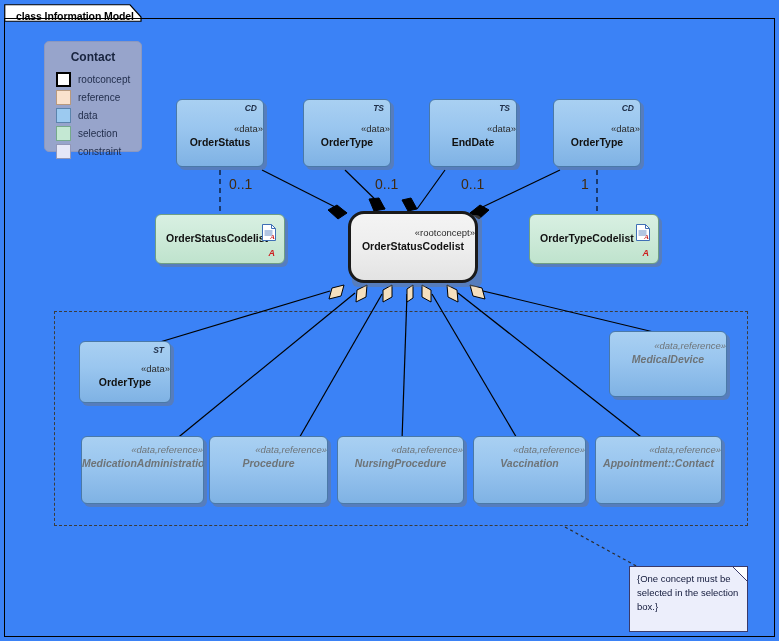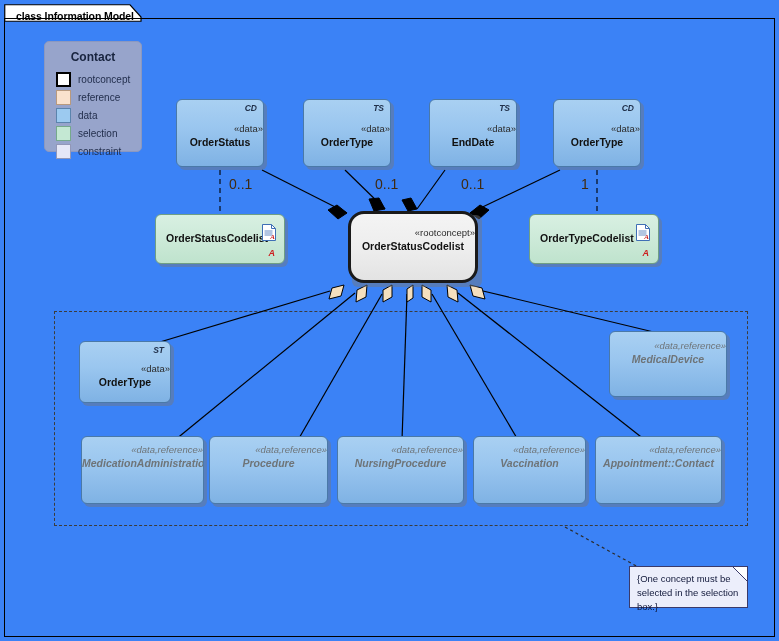--- a/index.html
+++ b/index.html
@@ -433,21 +433,21 @@
   </div>
 
   <div class="node-shadow" style="left:598px;top:439px;width:127px;height:68px;"></div>
   <div class="node data reference" style="left:595px;top:436px;width:127px;height:68px;">
     <div class="body-txt" style="top:6px">
       <div class="stereo">«data,reference»</div>
       <div class="nm">Appointment::Contact</div>
     </div>
   </div>
 
-  <div class="note" style="left:629px;top:566px;width:119px;height:42px;">
+  <div class="note" style="left:629px;top:566px;width:119px;height:66px;">
     <div class="note-text">{One concept must be selected in the selection box.}</div>
     <svg class="note-fold" viewBox="0 0 14 14">
       <path d="M0,0 L14,14 L14,0 Z" fill="#ffffff" stroke="none"></path>
       <path d="M0,0 L14,14" stroke="#3a3a6a" stroke-width="1"></path>
       <path d="M0,0 L0,0" stroke="none"></path>
     </svg>
   </div>
 
 </div>
 

